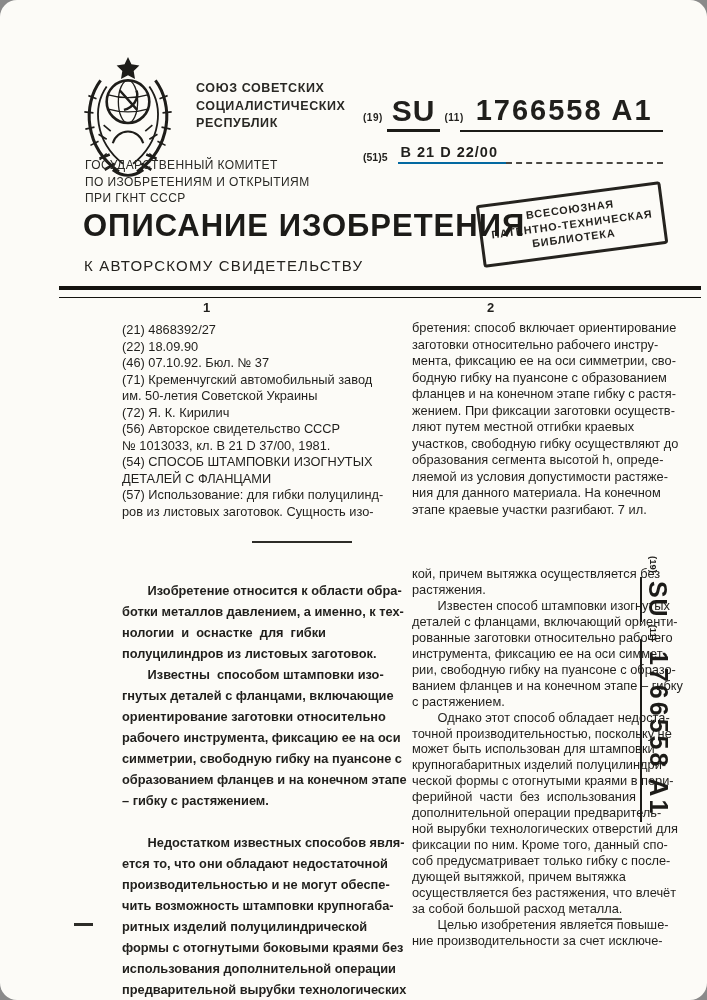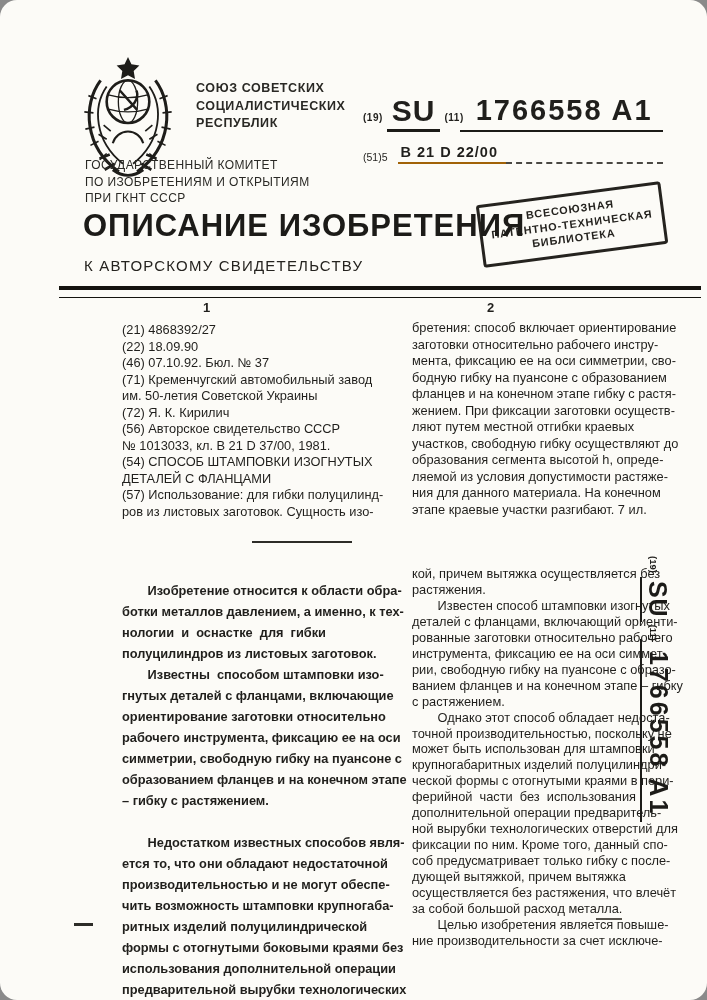--- a/index.html
+++ b/index.html
@@ -19,22 +19,22 @@
   .code-small{font-size:10px;font-weight:bold;padding:0 4px 9px 0;letter-spacing:.5px;}
   .su{
     font-size:30px;font-weight:bold;letter-spacing:1px;
     border-bottom:3px solid #1c1b18;padding:0 5px 1px 5px;margin-right:4px;
   }
   .pubnum{
     font-size:29px;font-weight:bold;letter-spacing:2px;white-space:pre;
     border-bottom:2px solid #1c1b18;padding:0 10px 3px 16px;margin-left:-8px;
   }
   .ipcrow{position:absolute;left:363px;top:144px;width:300px;display:flex;align-items:flex-end;}
-  .ipc-code{font-size:10.5px;font-weight:normal;padding:0 10px 1px 0;}
-  .ipc-class{font-size:14.5px;font-weight:bold;letter-spacing:1px;border-bottom:2px solid #a16207;padding:0 8px 2px 3px;white-space:pre;}
+  .ipc-code{font-size:10.5px;font-weight:bold;padding:0 10px 1px 0;}
+  .ipc-class{font-size:14.5px;font-weight:bold;letter-spacing:1px;border-bottom:2px solid #0369a1;padding:0 8px 2px 3px;white-space:pre;}
   .ipc-fill{flex:1;height:2px;border-bottom:2px dashed #4a4843;margin-bottom:0;}
   .authority{
     position:absolute;left:85px;top:157px;
     font-size:12px;line-height:16.5px;letter-spacing:.4px;white-space:pre;color:#2a2925;
   }
   .stamp{
     position:absolute;left:479px;top:193px;width:172px;
     border:3.5px solid #25231f;border-radius:3px;
     padding:6px 4px 7px;transform:rotate(-7.5deg);
     text-align:center;font-size:10.8px;font-weight:bold;

